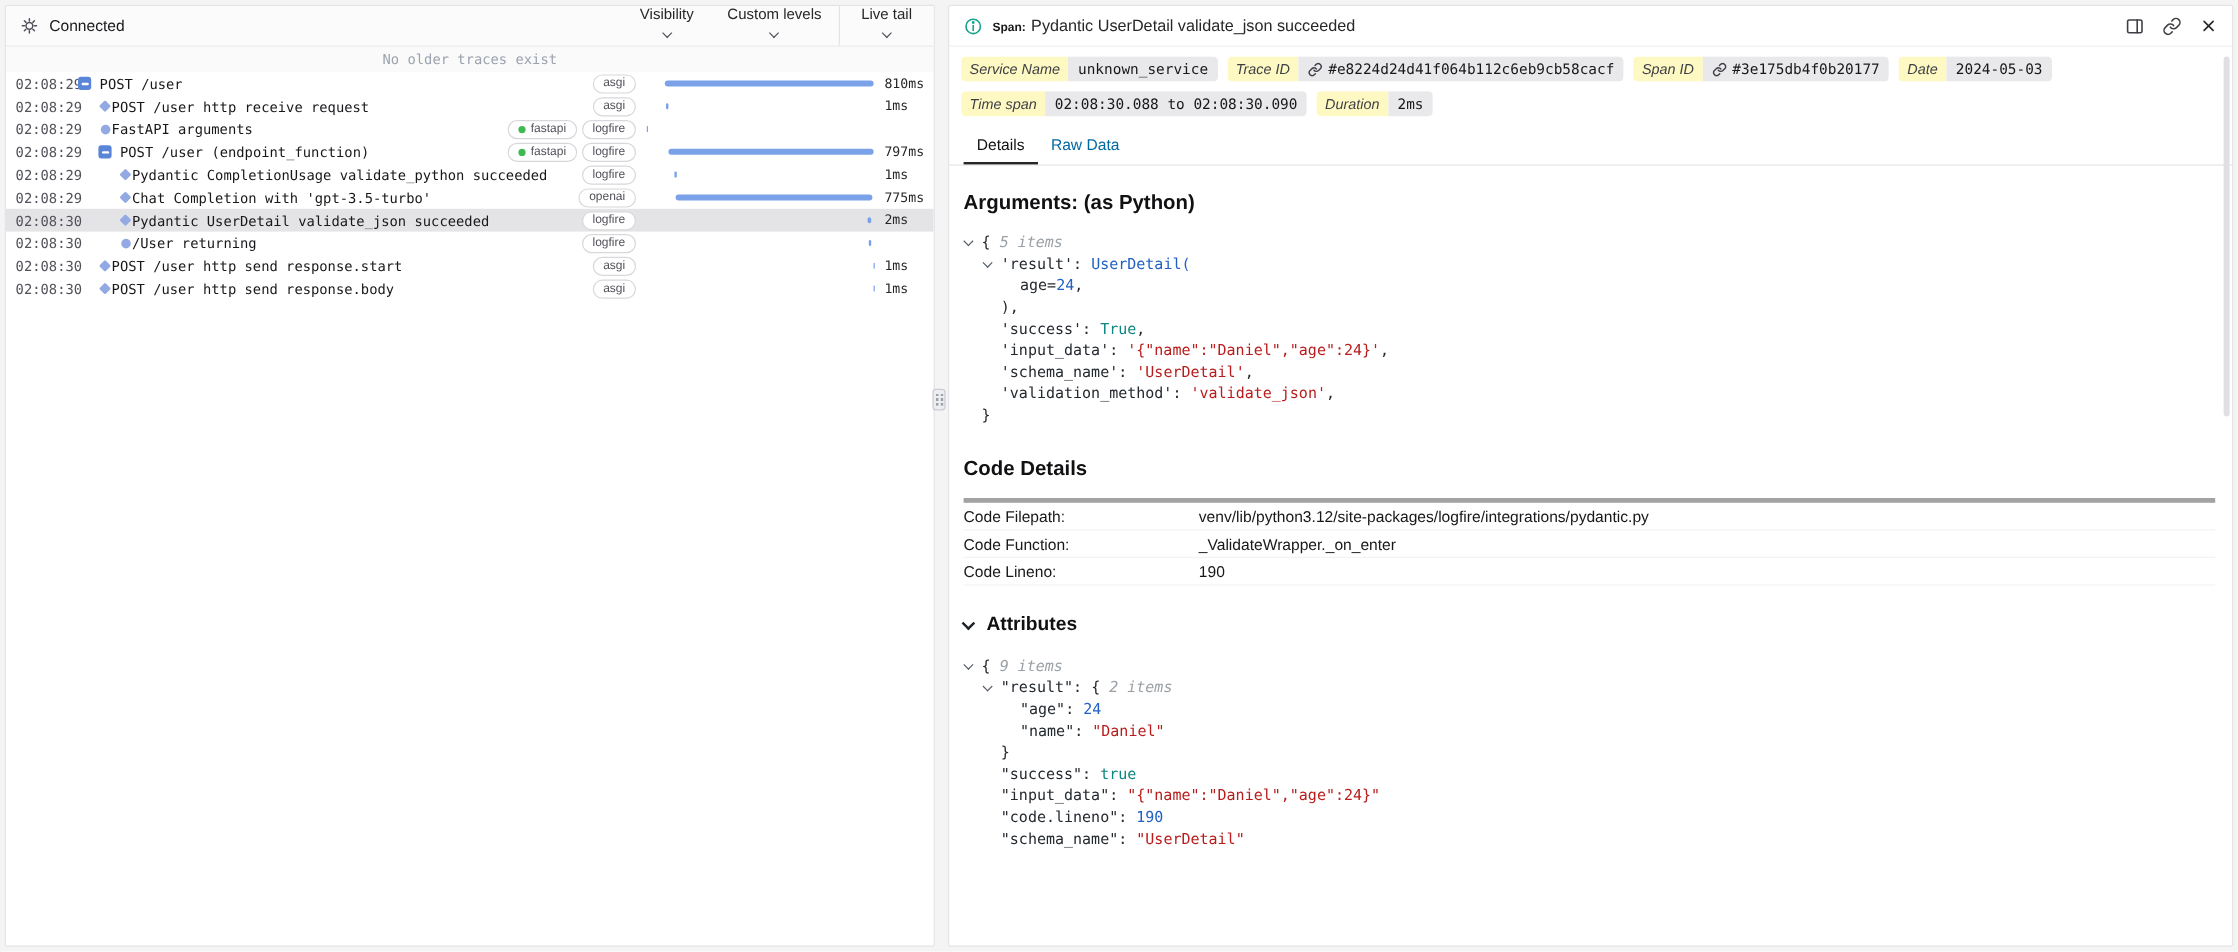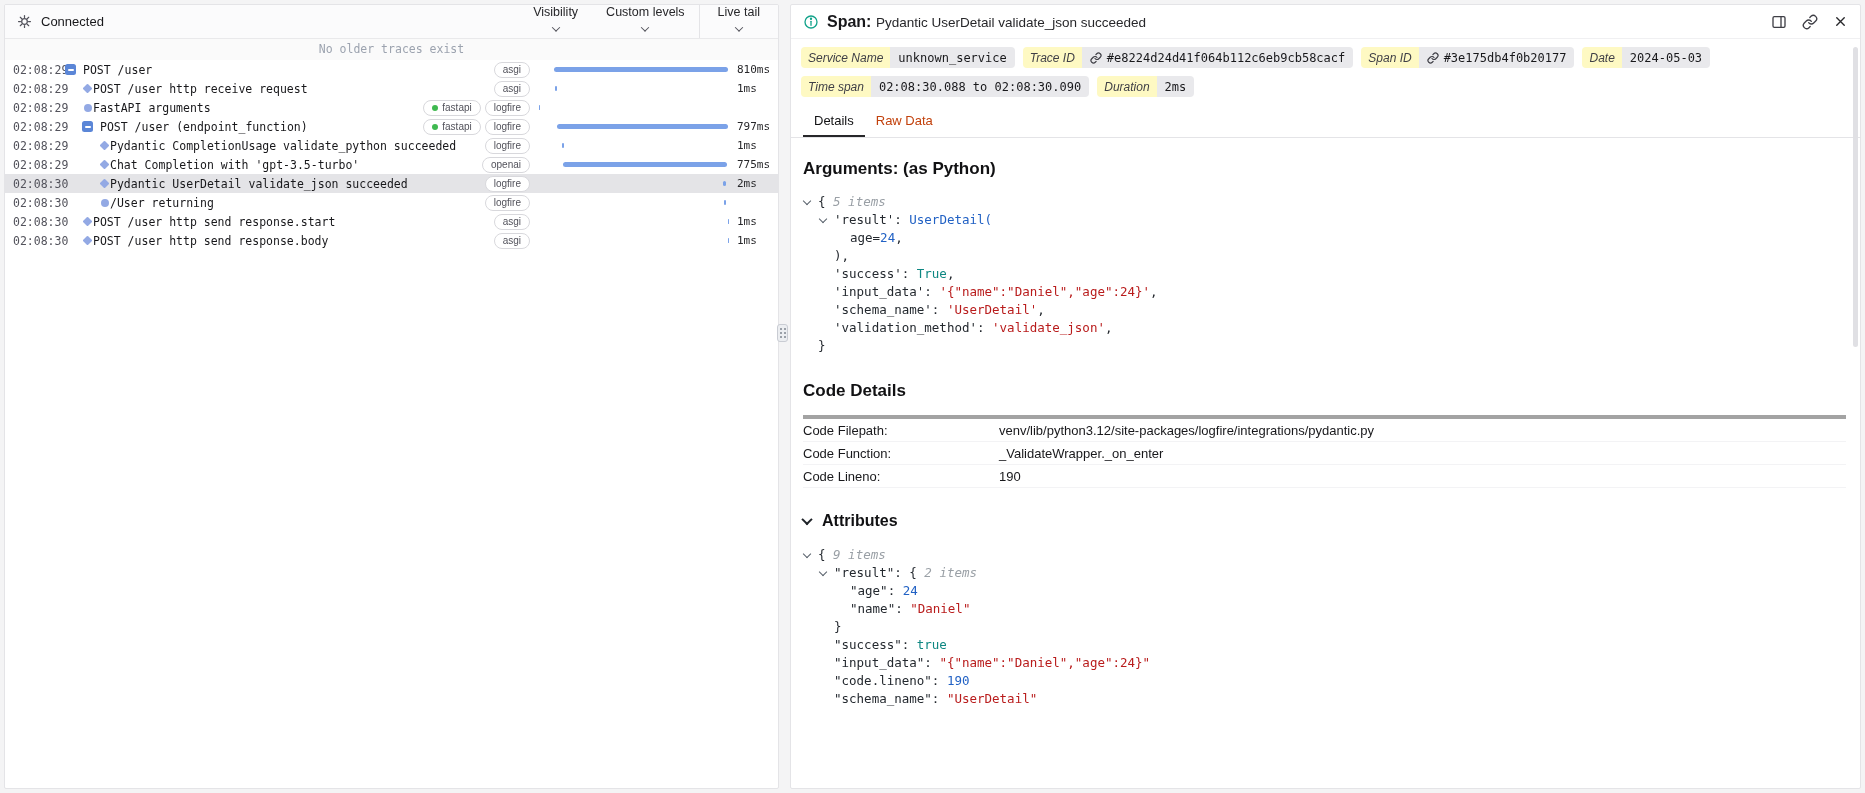--- a/index.html
+++ b/index.html
@@ -42,31 +42,31 @@
   .bar { position:absolute; top:7px; height:5px; border-radius:2.5px; background:#7ba2e8; }
   .tdur { flex:none; width:48px; padding-left:7px; font-size:11px; color:#27272a; }
 
   
   .grip { position:absolute; left:777px; top:324px; width:11px; height:18px; background:#eceef1; border:1px solid #c9ccd3; border-radius:3px; display:flex; align-items:center; justify-content:center; cursor:col-resize; }
   .grip::before, .grip::after { content:""; width:2px; height:10px; margin:0 1px; background:repeating-linear-gradient(#9aa0a8 0 2px, transparent 2px 4px); }
 
   
   .detail-header { height:34px; display:flex; align-items:center; gap:8px; padding:0 12px; border-bottom:1px solid #f0f0f2; }
   .info-ic { display:inline-flex; }
-  .span-kind { font-size:16px; font-weight:700; }
+  .span-kind { font-size:10px; font-weight:700; }
   .span-title { font-size:13.5px; color:#27272a; }
   .hdr-icons { margin-left:auto; display:flex; gap:15px; }
 
   .chips { display:flex; gap:8px; padding:0 10px; margin-top:8px; }
   .chip { display:inline-flex; align-items:stretch; border-radius:4px; overflow:hidden; height:21px; }
   .chip-l { background:#fef9c3; color:#3f3f46; font-style:italic; font-size:12px; padding:0 7px; display:inline-flex; align-items:center; }
   .chip-v { background:#e9e9ec; color:#18181b; font-size:12px; padding:0 8px; display:inline-flex; align-items:center; gap:5px; }
 
   .tabs { display:flex; padding:0 12px; margin-top:8px; border-bottom:1px solid #e4e4e7; }
-  .tab { font-size:13px; color:#c2410c; padding:8px 11px 7px; cursor:pointer; border-bottom:2px solid transparent; }
+  .tab { font-size:13px; color:#0369a1; padding:8px 11px 7px; cursor:pointer; border-bottom:2px solid transparent; }
   .tab.active { color:#111113; border-bottom-color:#27272a; font-weight:500; }
 
   .detail-content { padding:15px 14px 0 12px; }
   .detail-content h2 { font-size:17px; font-weight:700; color:#111113; margin:6px 0 14px; }
   .code { font-family:"DejaVu Sans Mono", monospace; font-size:12.5px; line-height:18px; margin-bottom:26px; }
   .cline { white-space:pre; }
   .chev { display:inline-block; width:6px; height:6px; border-right:1.5px solid #57606a; border-bottom:1.5px solid #57606a; transform:rotate(45deg); margin:0 8px 2px 1px; cursor:pointer; }
   .c-p { color:#24292f; }
   .c-m { color:#9aa0a6; font-style:italic; }
   .c-str { color:#b91c1c; }

